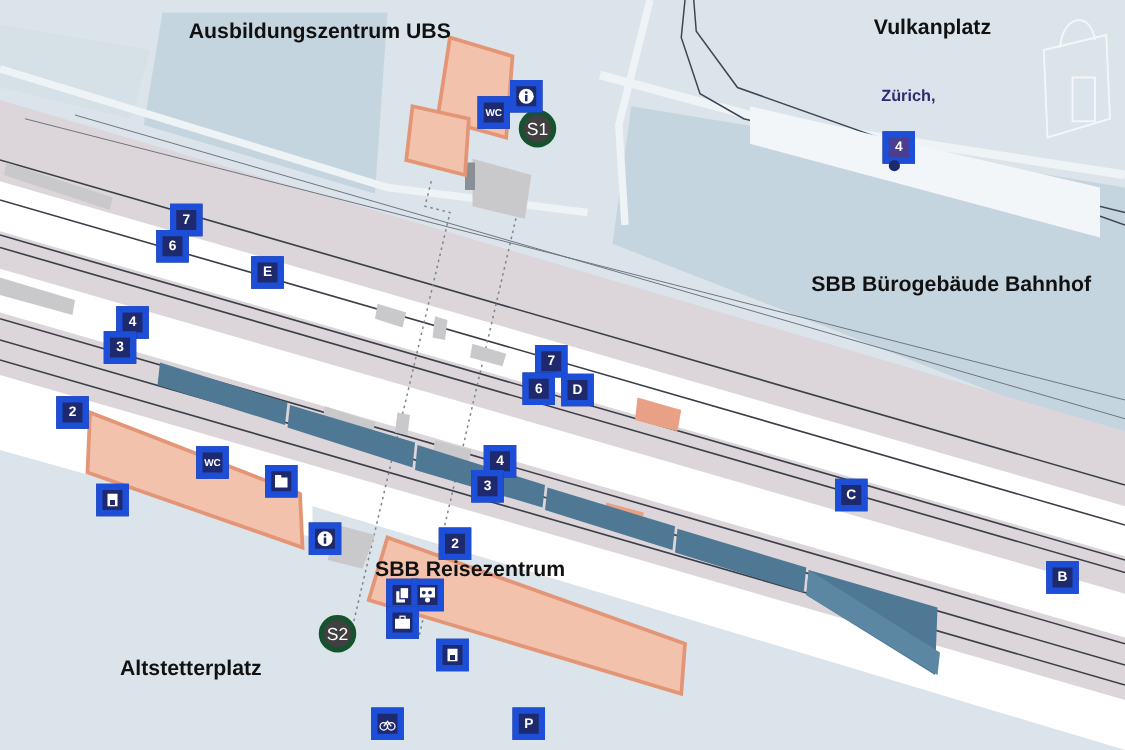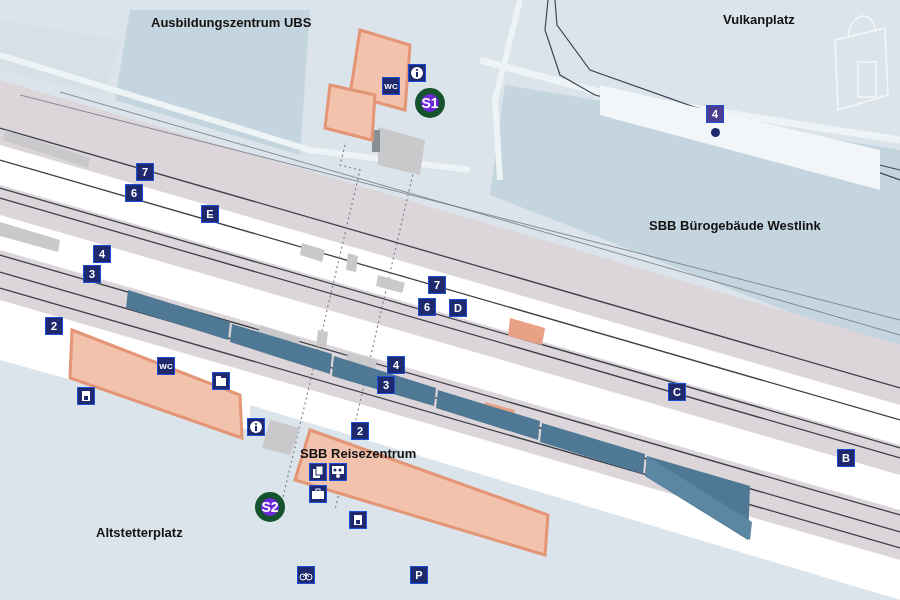--- a/index.html
+++ b/index.html
@@ -1,25 +1,25 @@
 <!DOCTYPE html>
 <html><head>
 <meta charset="utf-8">
 <style>
   html, body { margin:0; padding:0; }
   body { width:900px; height:600px; overflow:hidden; background:#dbe4ea; font-family:"Liberation Sans", sans-serif; }
   #map { position:relative; width:900px; height:600px; overflow:hidden; }
   svg.base { position:absolute; left:0; top:0; }
-  .label { position:absolute; font-weight:bold; font-size:13px; color:#111; white-space:nowrap; }
+  .label { position:absolute; font-weight:bold; font-size:17px; color:#111; white-space:nowrap; }
   .label.station { color:#2b2d6e; font-size:13px; line-height:17px; }
   .label.station .faded { color:#a9b0c6; }
-  .sign { position:absolute; width:16px; height:16px; background:#1f2a6e; color:#fff; font-weight:bold; font-size:11px; display:flex; align-items:center; justify-content:center; border:1px solid #1d4ed8; box-sizing:content-box; }
+  .sign { position:absolute; width:16px; height:16px; background:#1f2a6e; color:#fff; font-weight:bold; font-size:11px; display:flex; align-items:center; justify-content:center; border:5px solid #1d4ed8; box-sizing:content-box; }
   .sign.purple { background:#4b3d8f; }
   .sign.wc { font-size:8px; }
-  .stop { position:absolute; width:30px; height:30px; border-radius:50%; background:#6d28d9; color:#fff; font-weight:bold; font-size:14px; display:flex; align-items:center; justify-content:center; border:6px solid #14532d; box-sizing:border-box; }
+  .stop { position:absolute; width:30px; height:30px; border-radius:50%; background:#404040; color:#fff; font-weight:normal; font-size:14px; display:flex; align-items:center; justify-content:center; border:4px solid #14532d; box-sizing:border-box; }
   .dot { position:absolute; width:9px; height:9px; border-radius:50%; background:#1f2a6e; }
   .icon-svg { display:block; }
 </style>
 </head>
 <body>
 
 <div id="map">
   <svg class="base" width="900" height="600" viewBox="0 0 900 600">
 
     <rect x="0" y="0" width="900" height="600" fill="#dbe4ea"></rect>
@@ -104,26 +104,27 @@
     </g>
 
     <g stroke="#ffffff" stroke-width="1.5" fill="none" opacity="0.7">
       <polygon points="835,40 885,28 888,95 838,110"></polygon>
       <path d="M848,38 C850,12 872,8 876,32"></path>
       <rect x="858" y="62" width="18" height="35"></rect>
     </g>
   </svg>
 
   <div class="label" style="left:151px;top:15px;">Ausbildungszentrum UBS</div>
-  <div class="label" style="left:723px;top:12px;">Vulkanplatz</div>
-  <div class="label" style="left:649px;top:218px;">SBB Bürogebäude Westlink</div>
+  <div class="label" style="left:699px;top:12px;">Vulkanplatz</div>
+  <div class="label" style="left:649px;top:218px;">SBB Bürogebäude Bahnhof</div>
   <div class="label" style="left:300px;top:446px;">SBB Reisezentrum</div>
   <div class="label" style="left:72px;top:525px;margin-left:24px;">Altstetterplatz</div>
 
   <div class="label station" style="left:705px;top:68px;">
+    <div>Zürich,</div>
   </div>
   <div class="sign purple" style="left:706px;top:105px;">4</div>
   <div class="dot" style="left:711px;top:128px;"></div>
 
   <div class="stop" style="left:415px;top:88px;">S1</div>
   <div class="stop" style="left:255px;top:468px;margin-top:24px;">S2</div>
 
   <div class="sign" style="left:136px;top:163px;">7</div>
   <div class="sign" style="left:125px;top:184px;">6</div>
   <div class="sign" style="left:201px;top:205px;">E</div>

